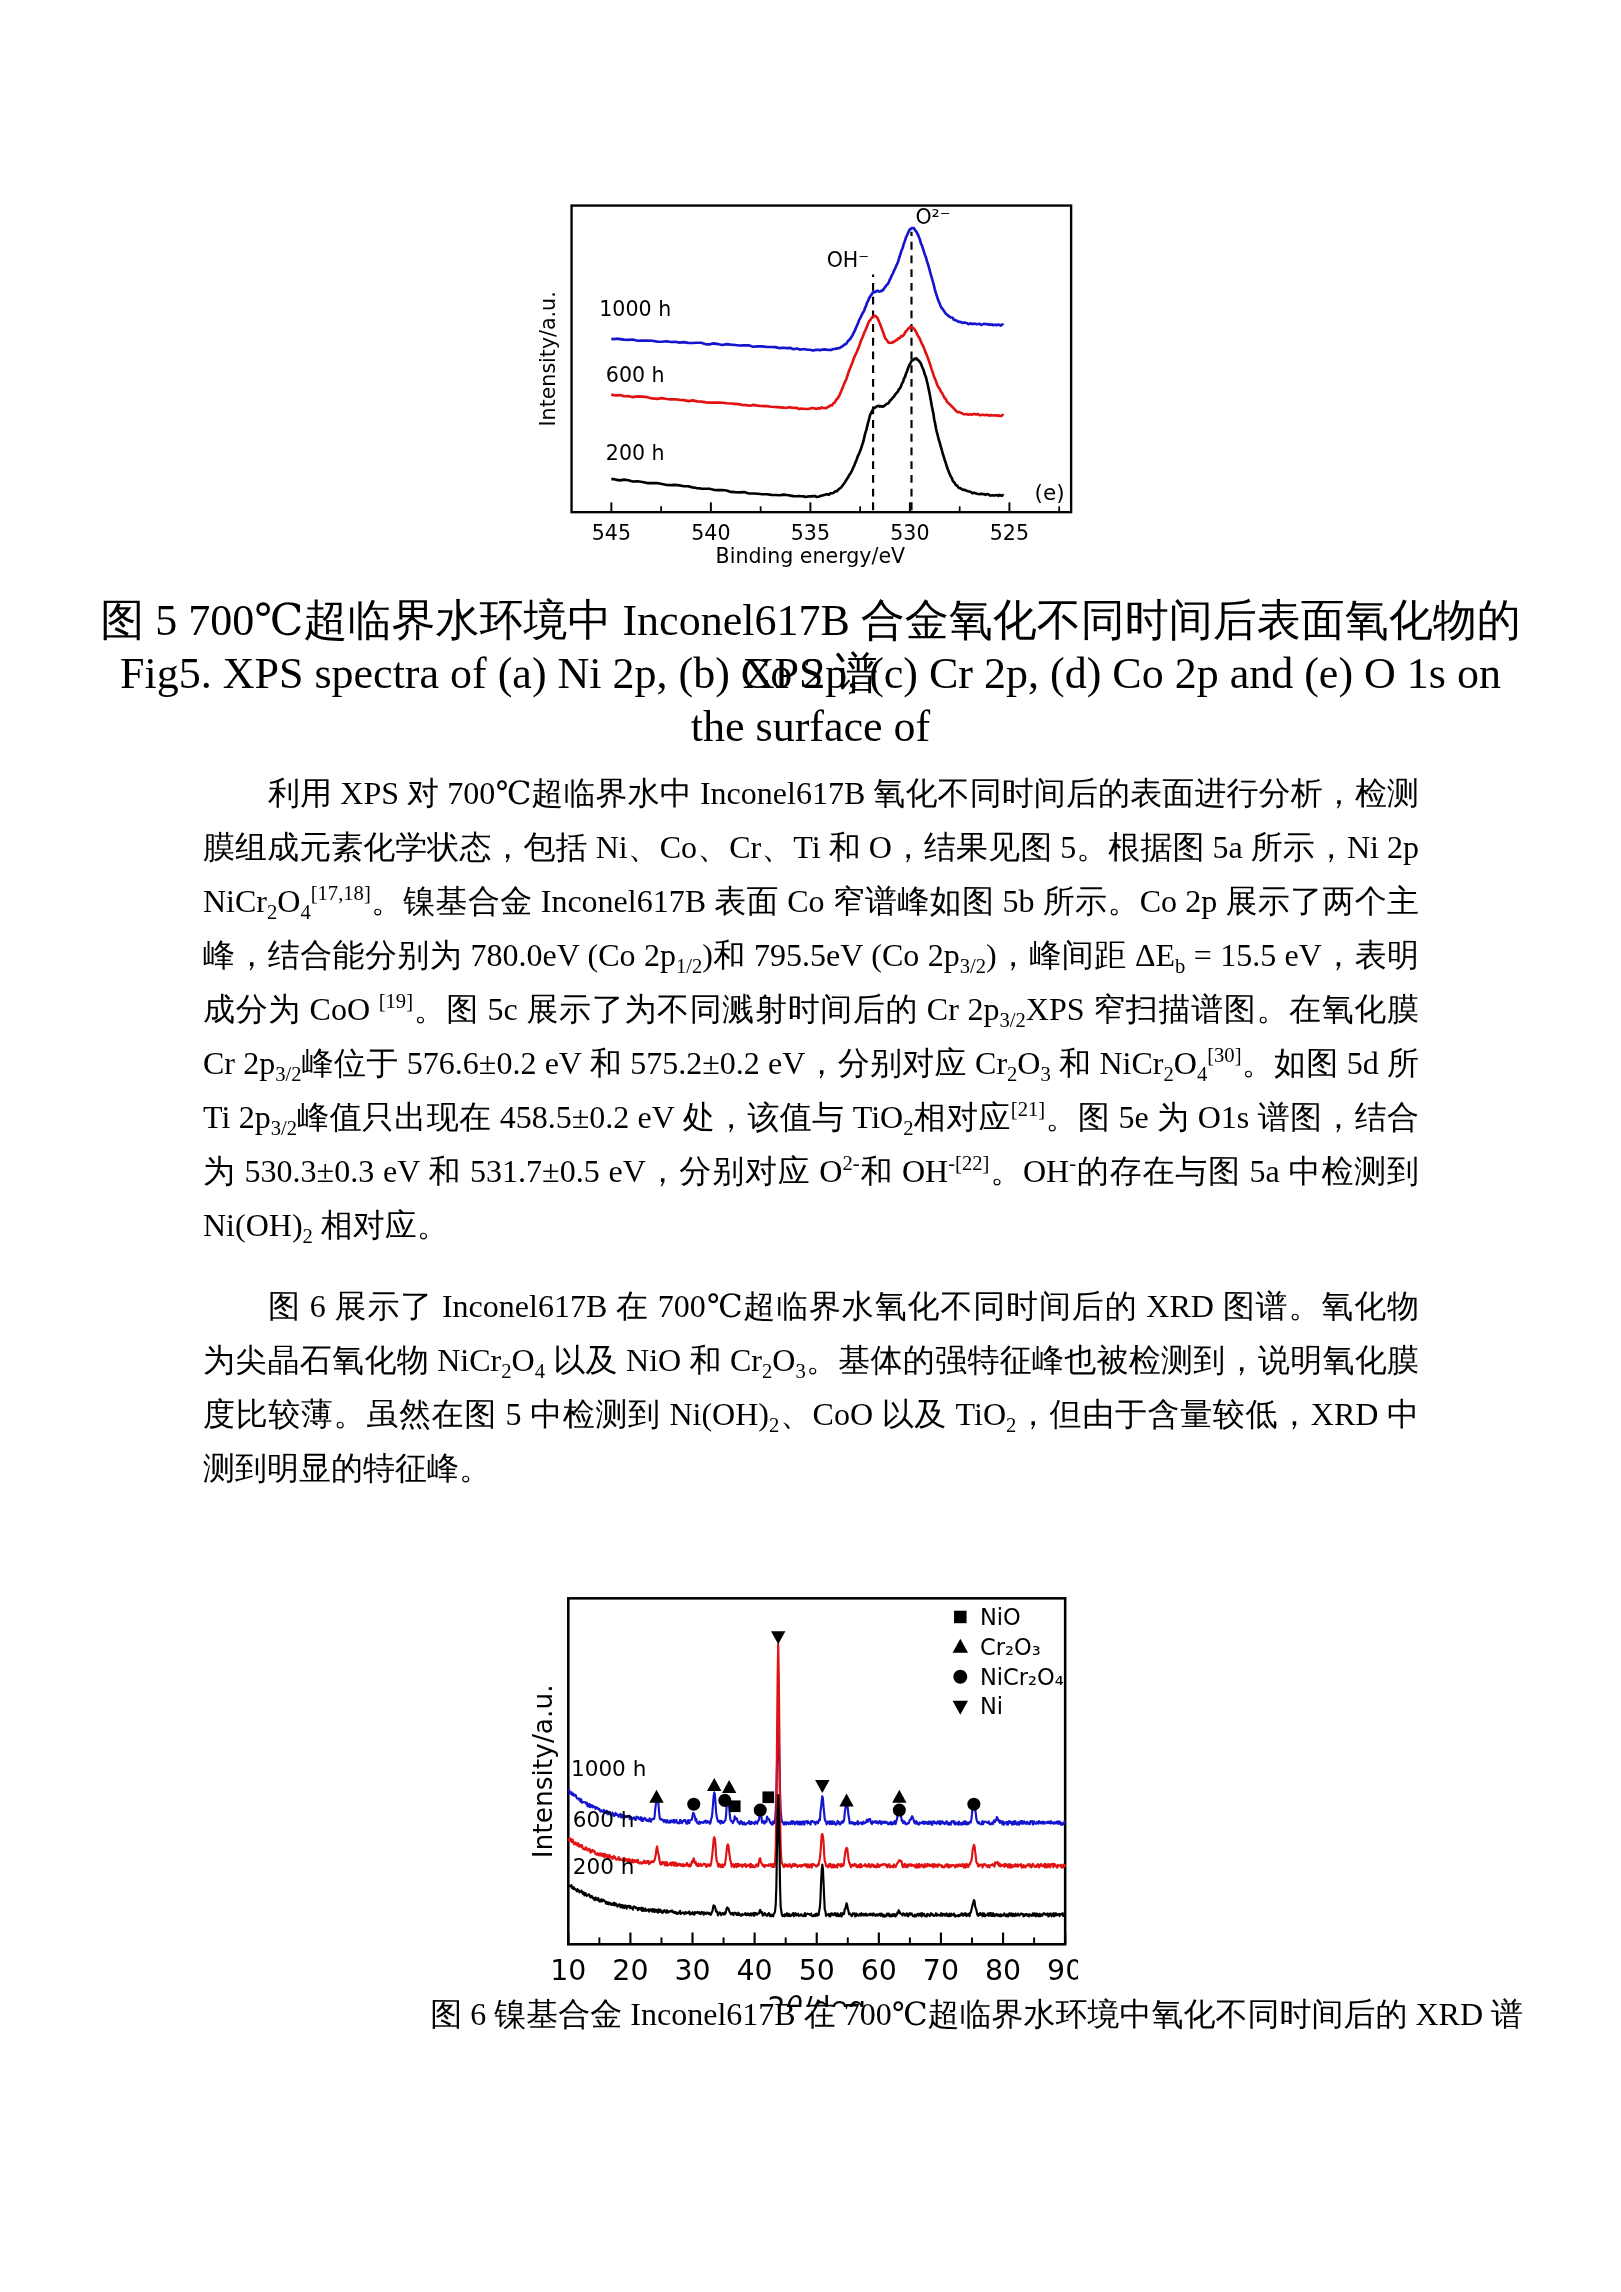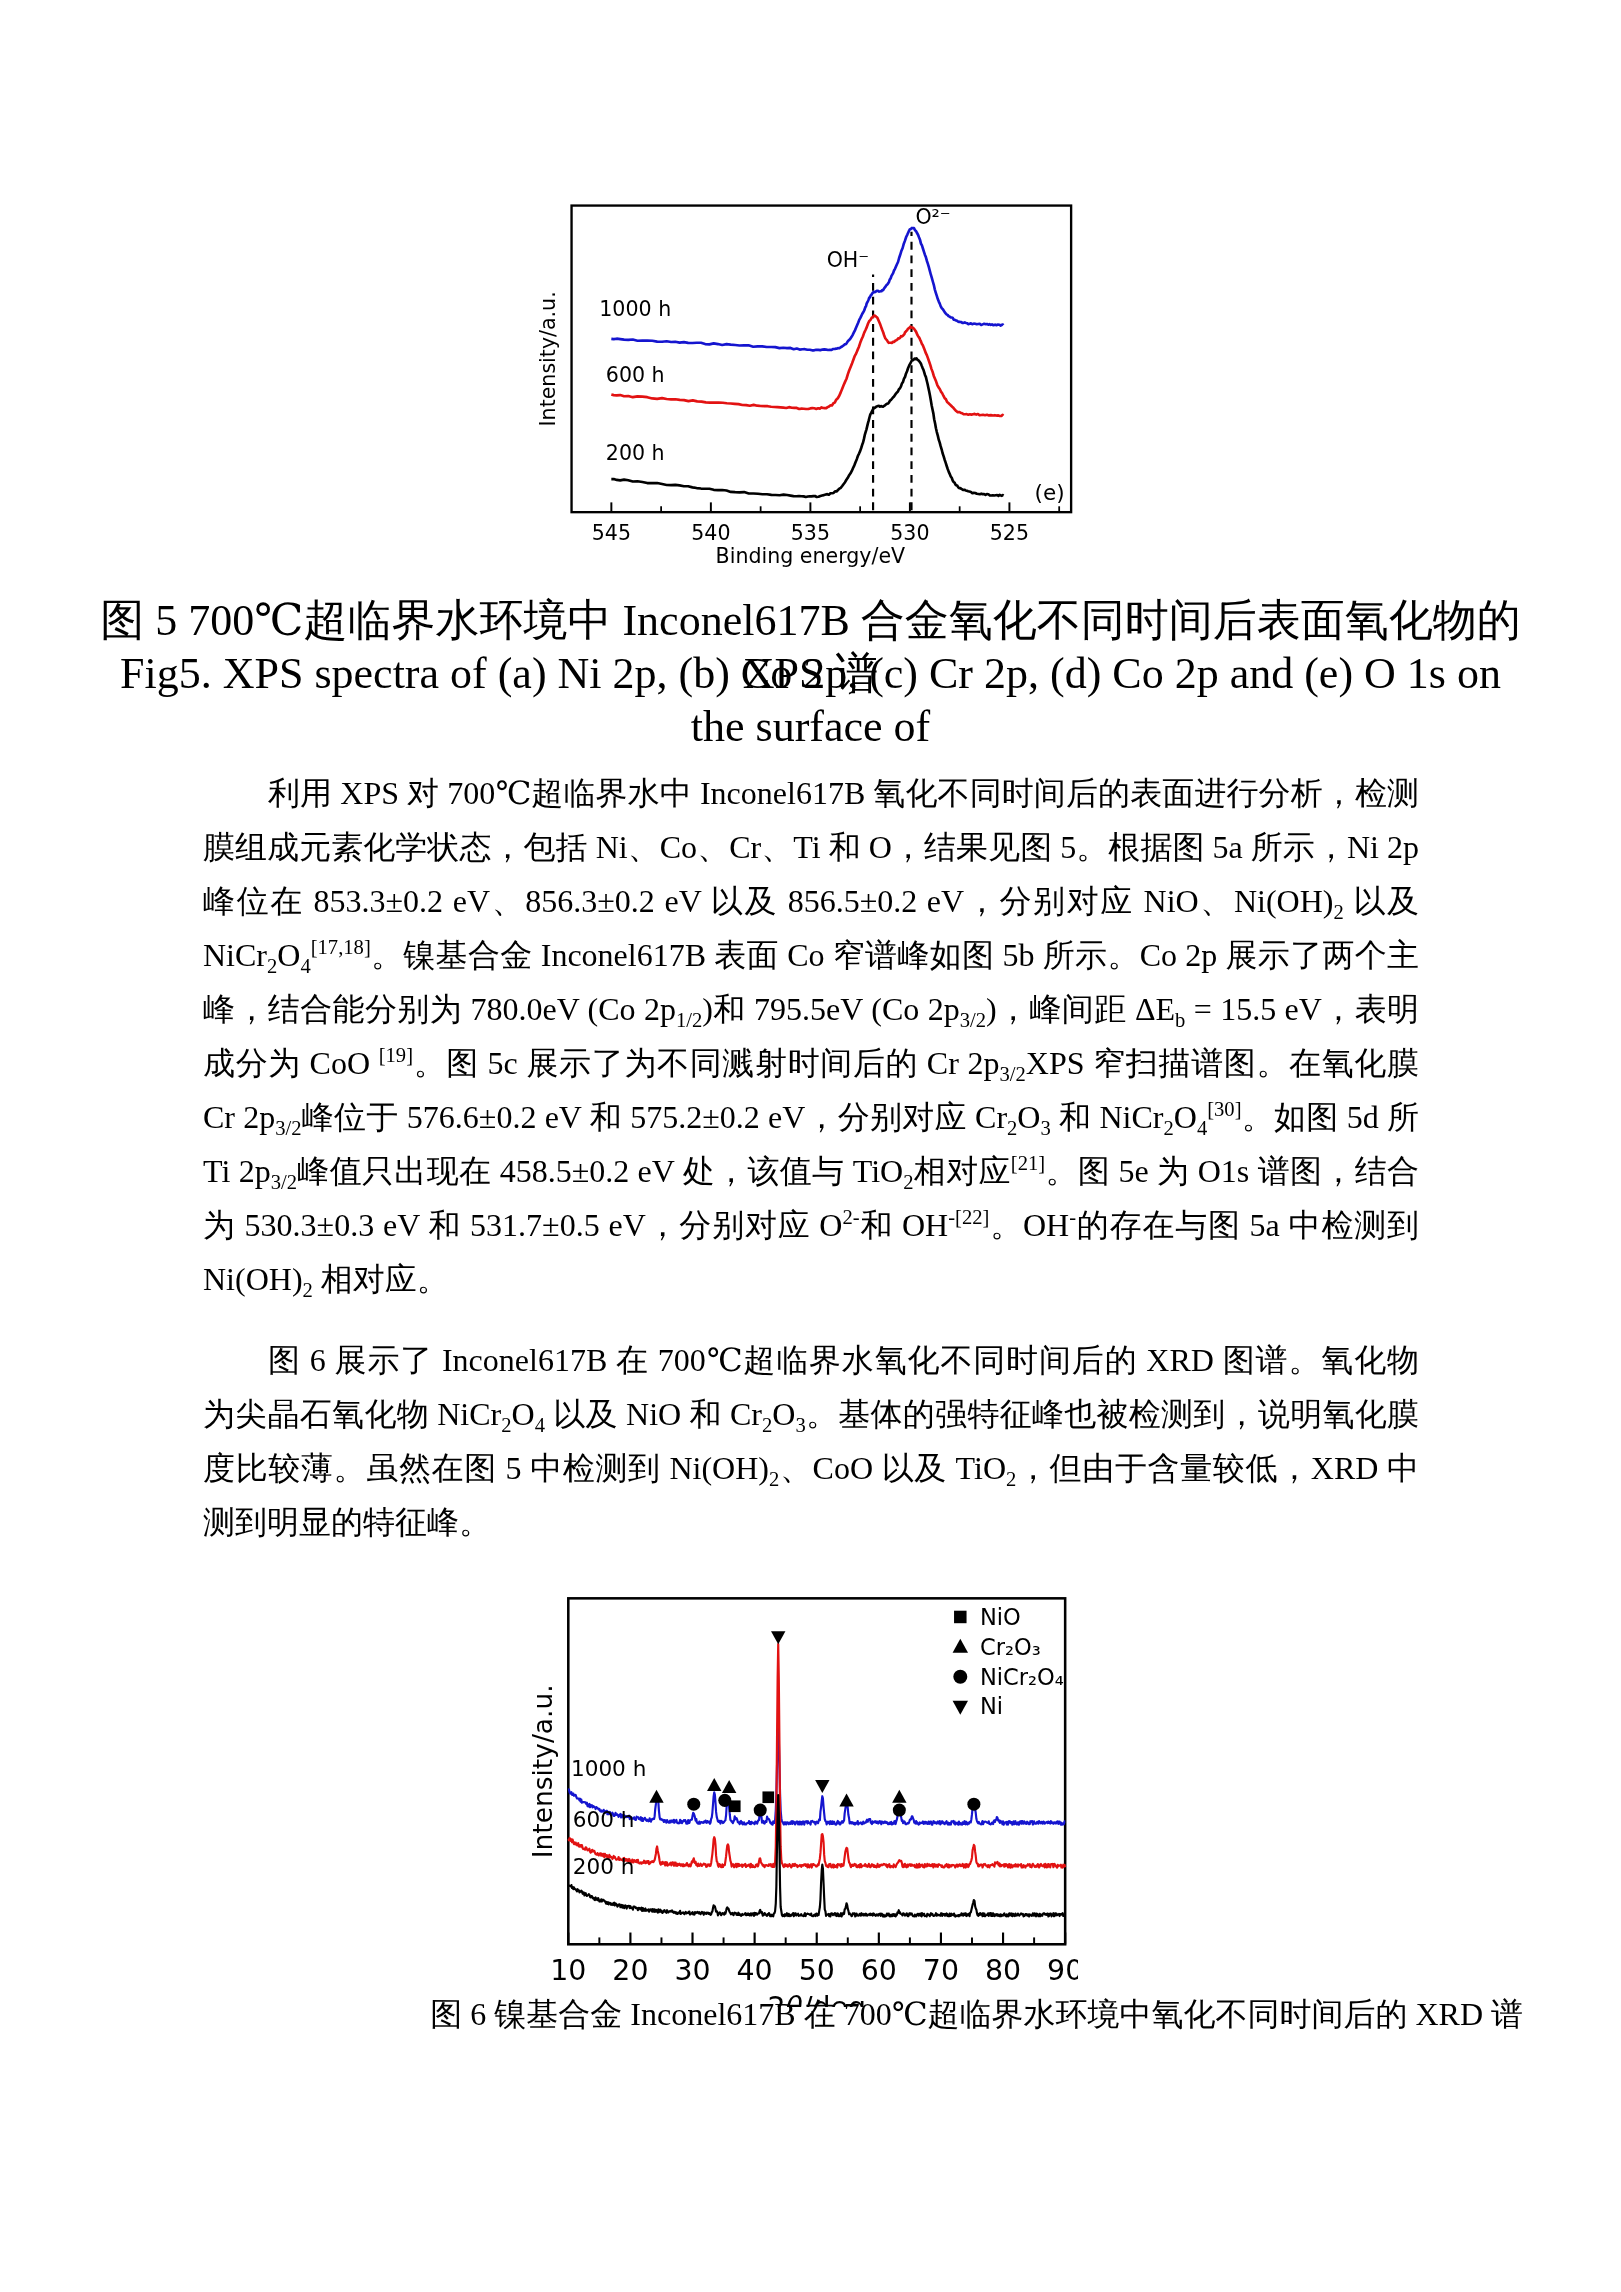--- a/index.html
+++ b/index.html
@@ -59,21 +59,20 @@
 
   <div class="cap5">
     <div class="capline">图 5 700℃超临界水环境中 Inconel617B 合金氧化不同时间后表面氧化物的 XPS 谱</div>
     <div class="capline">Fig5. XPS spectra of (a) Ni 2p, (b) Co 2p, (c) Cr 2p, (d) Co 2p and (e) O 1s on the surface of</div>
   </div>
 
   <div class="bodytext">
       <div class="para">
         <div class="tline j indent">利用 XPS 对 700℃超临界水中 Inconel617B 氧化不同时间后的表面进行分析，检测氧化</div>
         <div class="tline j">膜组成元素化学状态，包括 Ni、Co、Cr、Ti 和 O，结果见图 5。根据图 5a 所示，Ni 2p</div>
-        <div class="tline j">峰位在 853.3±0.2 eV、856.3±0.2 eV 以及 856.5±0.2 eV，分别对应 NiO、Ni(OH)<sub>2</sub> 以及</div>
         <div class="tline j">NiCr<sub>2</sub>O<sub>4</sub><sup>[17,18]</sup>。镍基合金 Inconel617B 表面 Co 窄谱峰如图 5b 所示。Co 2p 展示了两个主要的</div>
         <div class="tline j">峰，结合能分别为 780.0eV (Co 2p<sub>1/2</sub>)和 795.5eV (Co 2p<sub>3/2</sub>)，峰间距 ΔE<sub>b</sub> = 15.5 eV，表明物相</div>
         <div class="tline j">成分为 CoO <sup>[19]</sup>。图 5c 展示了为不同溅射时间后的 Cr 2p<sub>3/2</sub>XPS 窄扫描谱图。在氧化膜表面，</div>
         <div class="tline j">Cr 2p<sub>3/2</sub>峰位于 576.6±0.2 eV 和 575.2±0.2 eV，分别对应 Cr<sub>2</sub>O<sub>3</sub> 和 NiCr<sub>2</sub>O<sub>4</sub><sup>[30]</sup>。如图 5d 所示，</div>
         <div class="tline j">Ti 2p<sub>3/2</sub>峰值只出现在 458.5±0.2 eV 处，该值与 TiO<sub>2</sub>相对应<sup>[21]</sup>。图 5e 为 O1s 谱图，结合能</div>
         <div class="tline j">为 530.3±0.3 eV 和 531.7±0.5 eV，分别对应 O<sup>2-</sup>和 OH<sup>-[22]</sup>。OH<sup>-</sup>的存在与图 5a 中检测到的</div>
         <div class="tline">Ni(OH)<sub>2</sub> 相对应。</div>
       </div>
       <div class="para para2">
         <div class="tline j indent">图 6 展示了 Inconel617B 在 700℃超临界水氧化不同时间后的 XRD 图谱。氧化物相主要</div>

